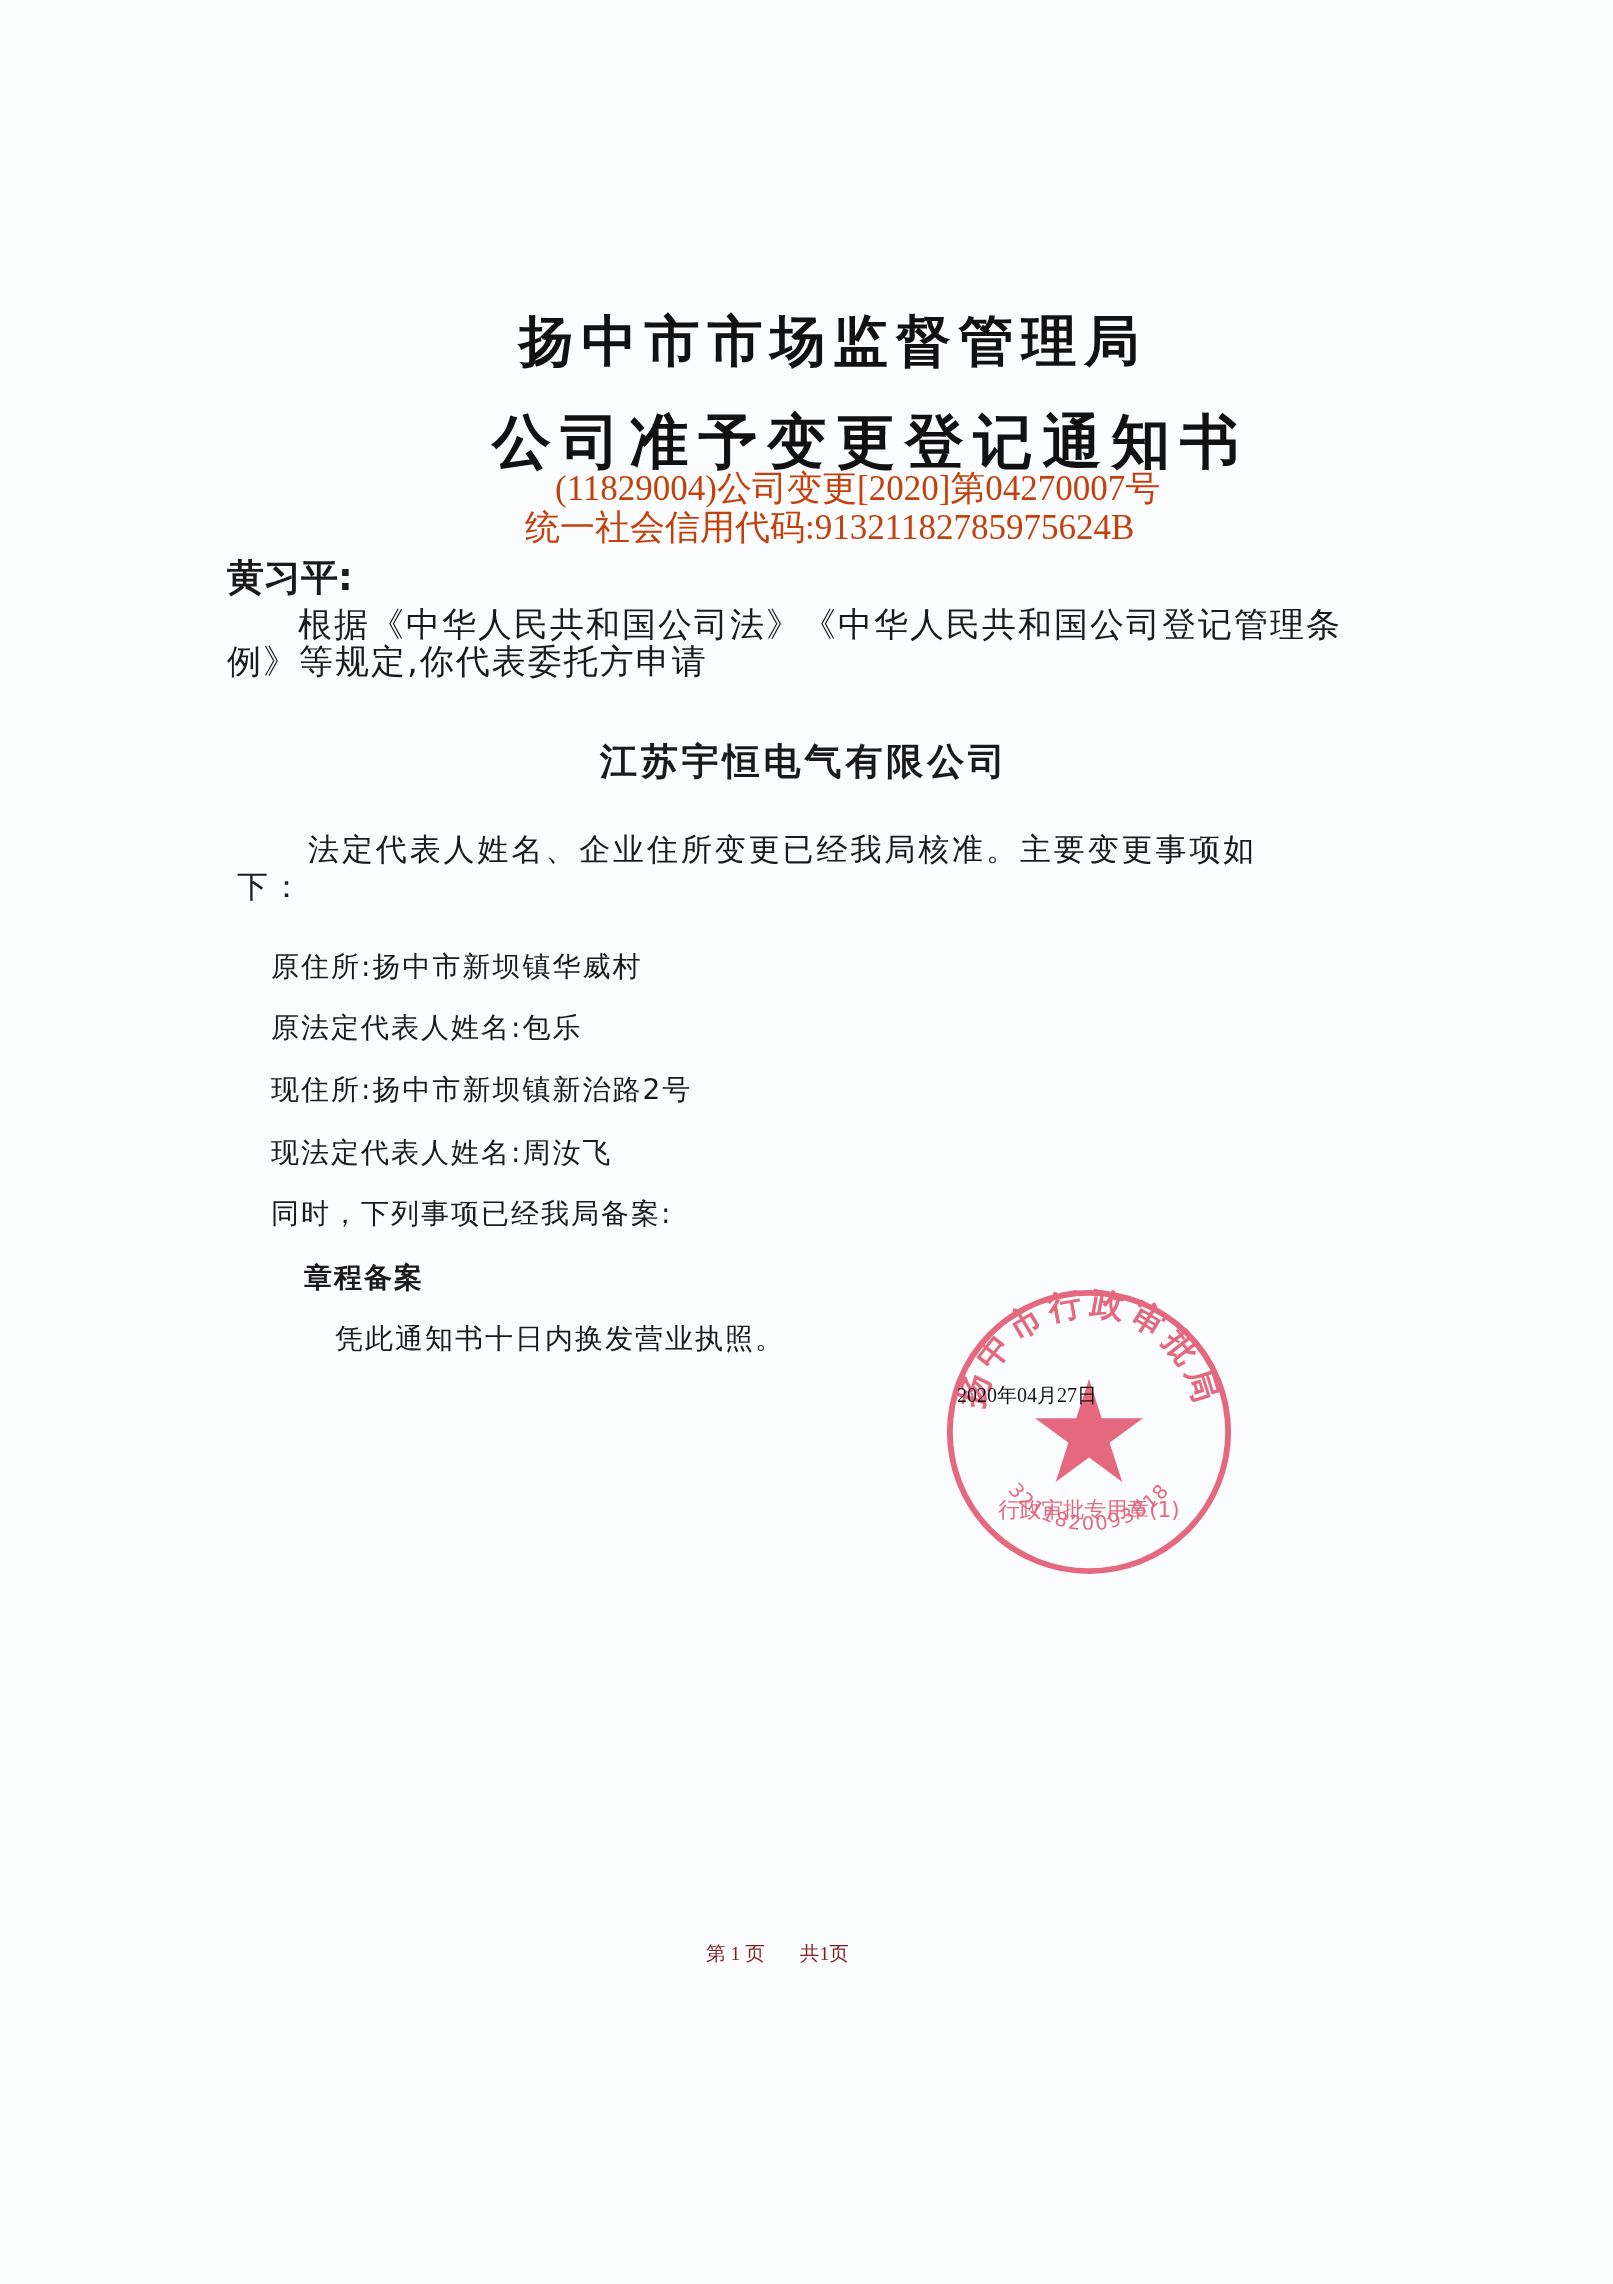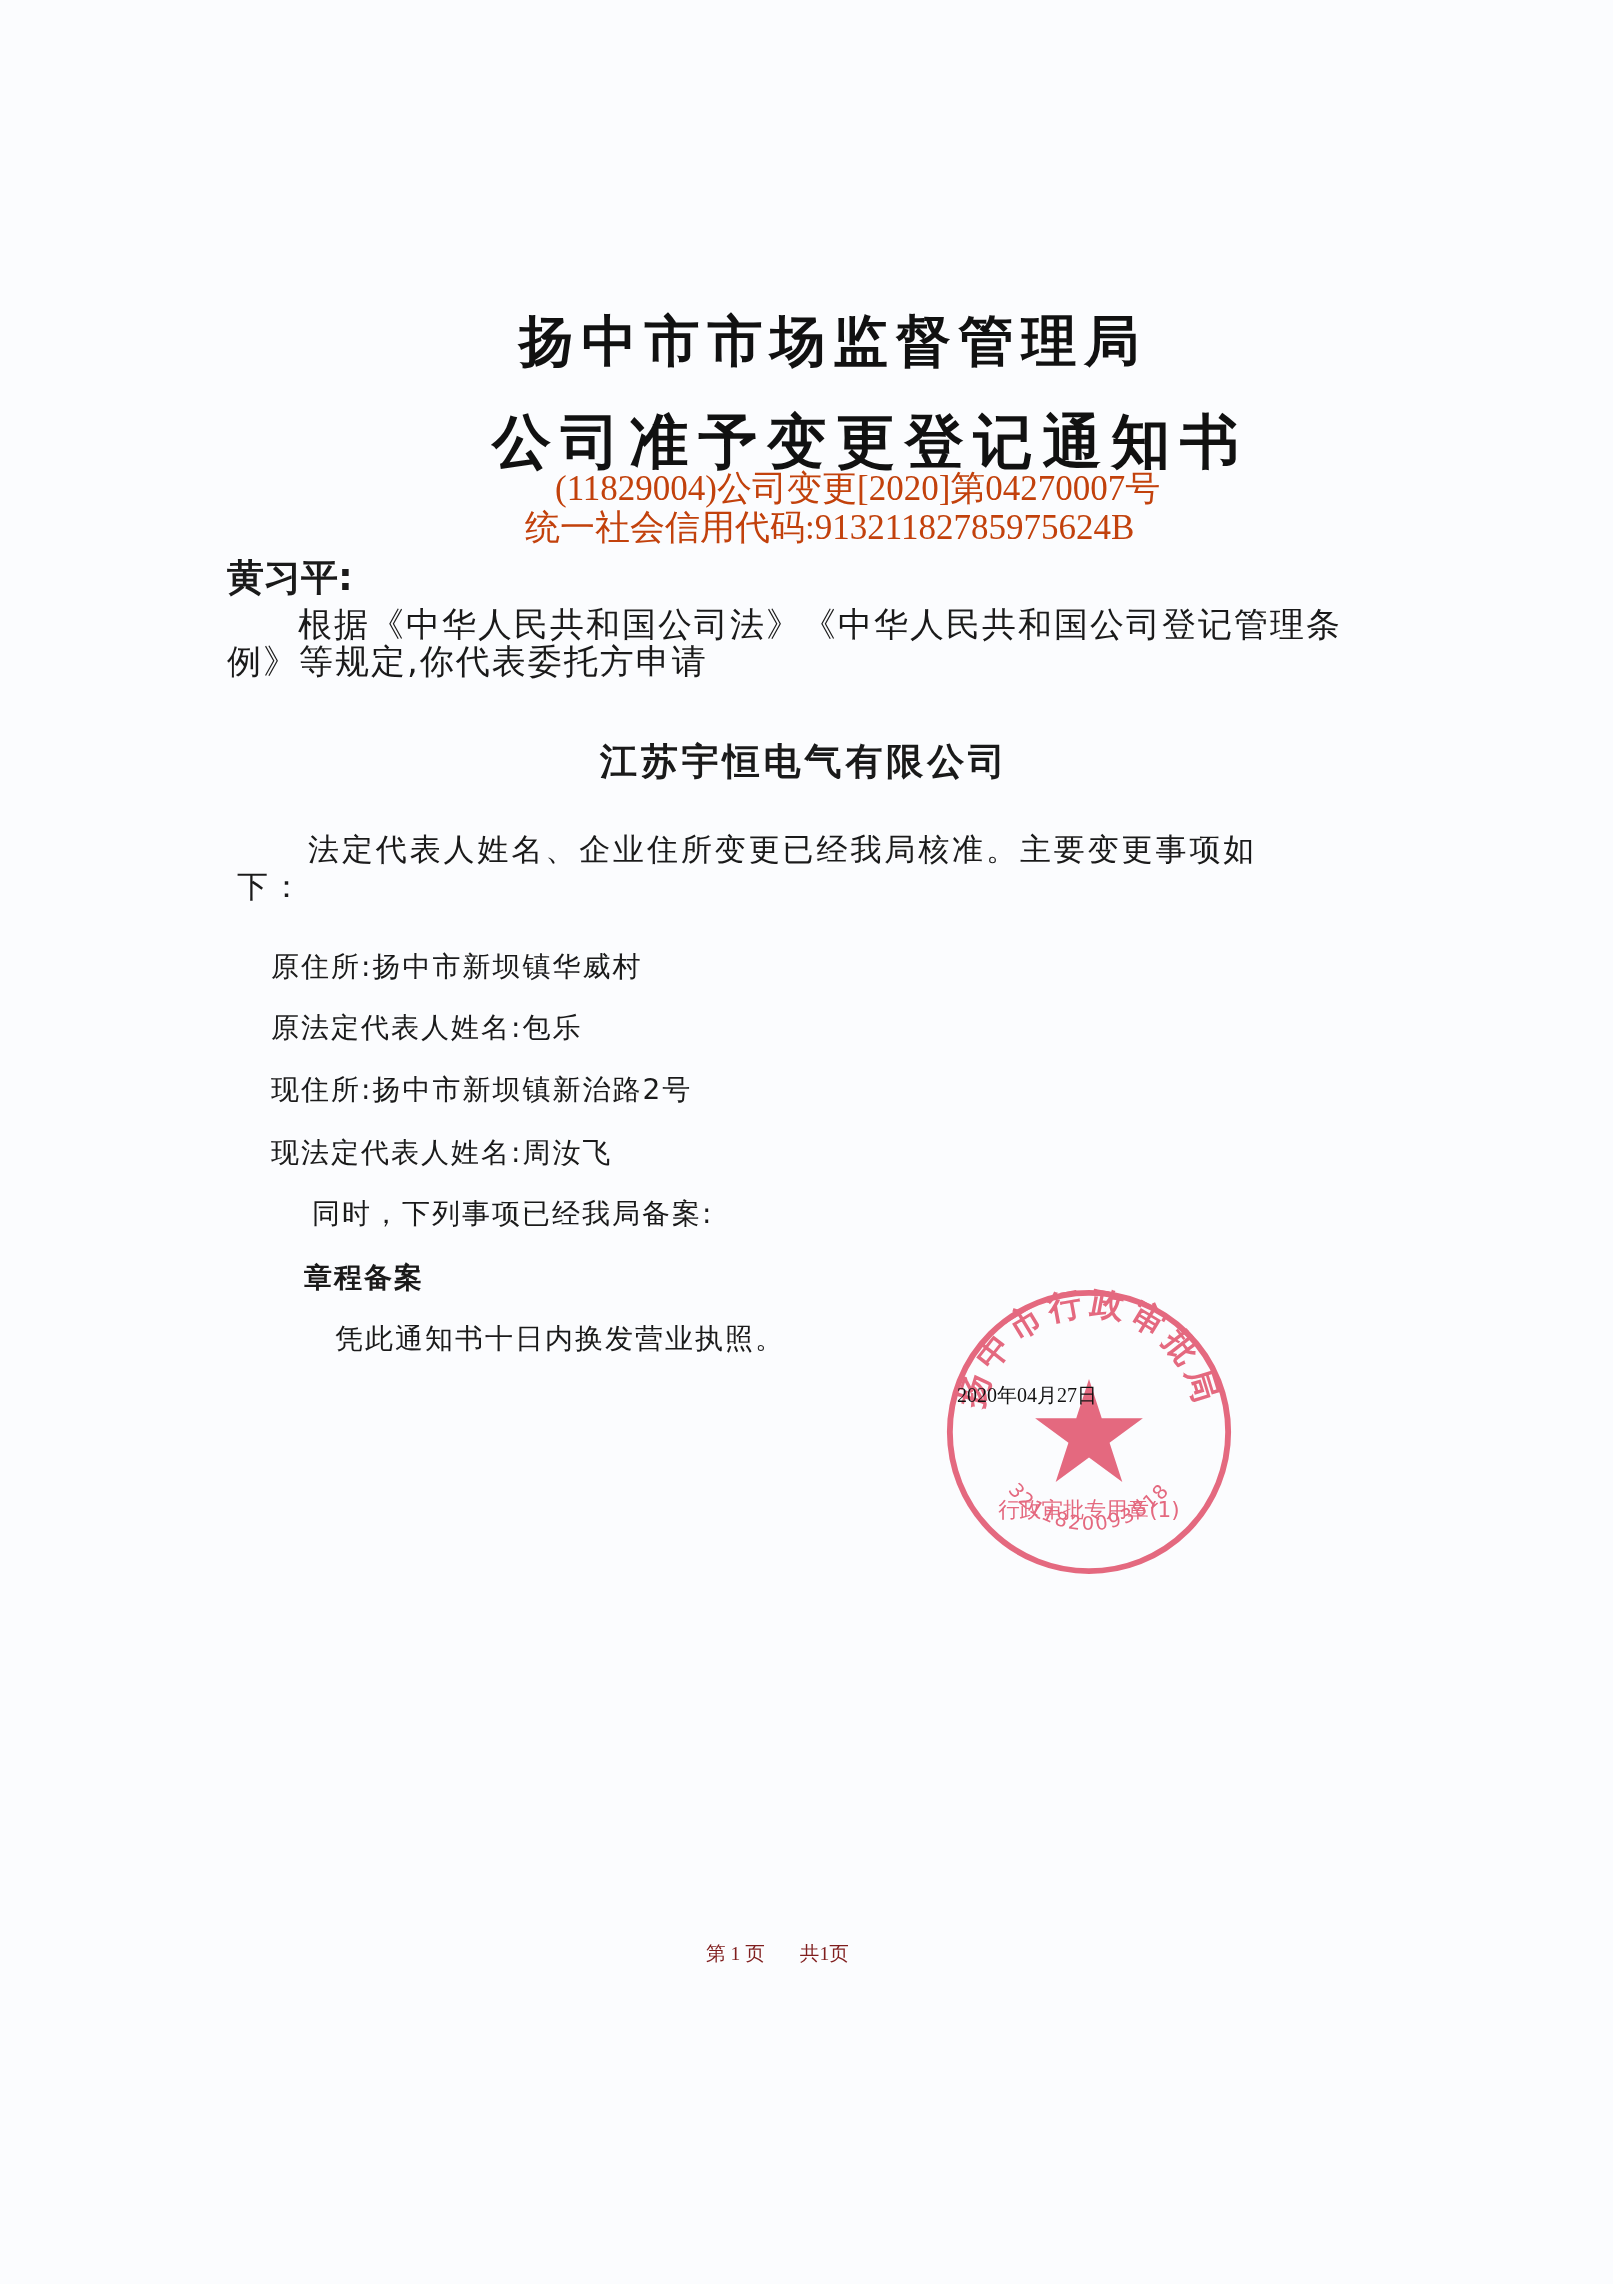--- a/index.html
+++ b/index.html
@@ -51,21 +51,21 @@
 <div class="abs item" style="left:271px; top:1012px;">
   <span>原法定代表人姓名:</span><span>包乐</span>
 </div>
 <div class="abs item" style="left:271px; top:1074px;">
   <span>现住所:</span><span>扬中市新坝镇新治路2号</span>
 </div>
 <div class="abs item" style="left:271px; top:1137px;">
   <span>现法定代表人姓名:</span><span>周汝飞</span>
 </div>
 
-<div class="abs item" style="left:271px; top:1198px;margin-left:41px;">同时，下列事项已经我局备案:</div>
+<div class="abs item" style="left:271px; top:1198px;">同时，下列事项已经我局备案:</div>
 <div class="abs item" style="left:304px; top:1262px;font-weight:bold;">章程备案</div>
 <div class="abs item" style="left:335px; top:1323px;">凭此通知书十日内换发营业执照。</div>
 
 <div class="stamp">
   <svg width="292" height="292" viewBox="0 0 298 298">
     <defs>
       <path id="arcTop" d="M 45 175 A 110 110 0 1 1 253 175"></path>
       <path id="arcBottom" d="M 60 200 A 105 105 0 0 0 238 200"></path>
     </defs>
     <circle cx="149" cy="149" r="142" fill="none" stroke="#e0506a" stroke-width="6"></circle>

